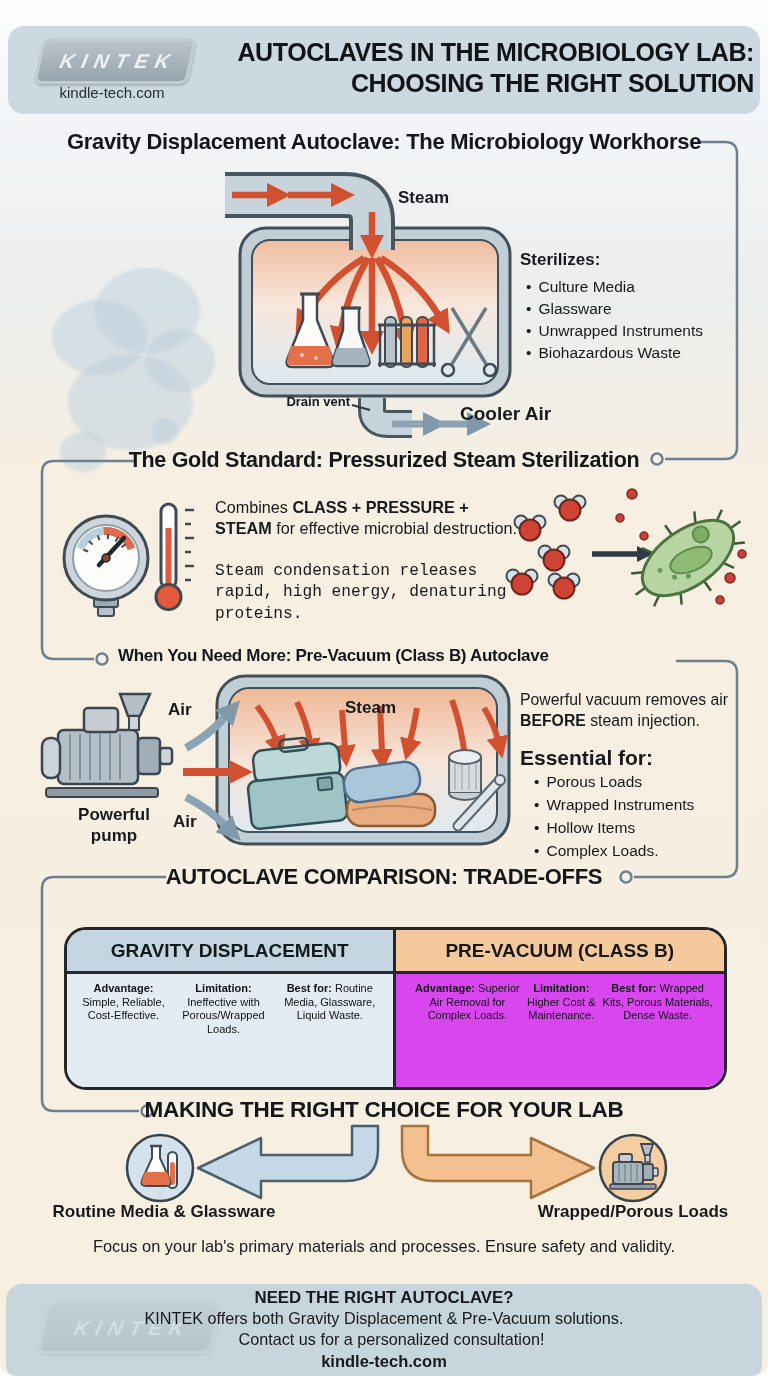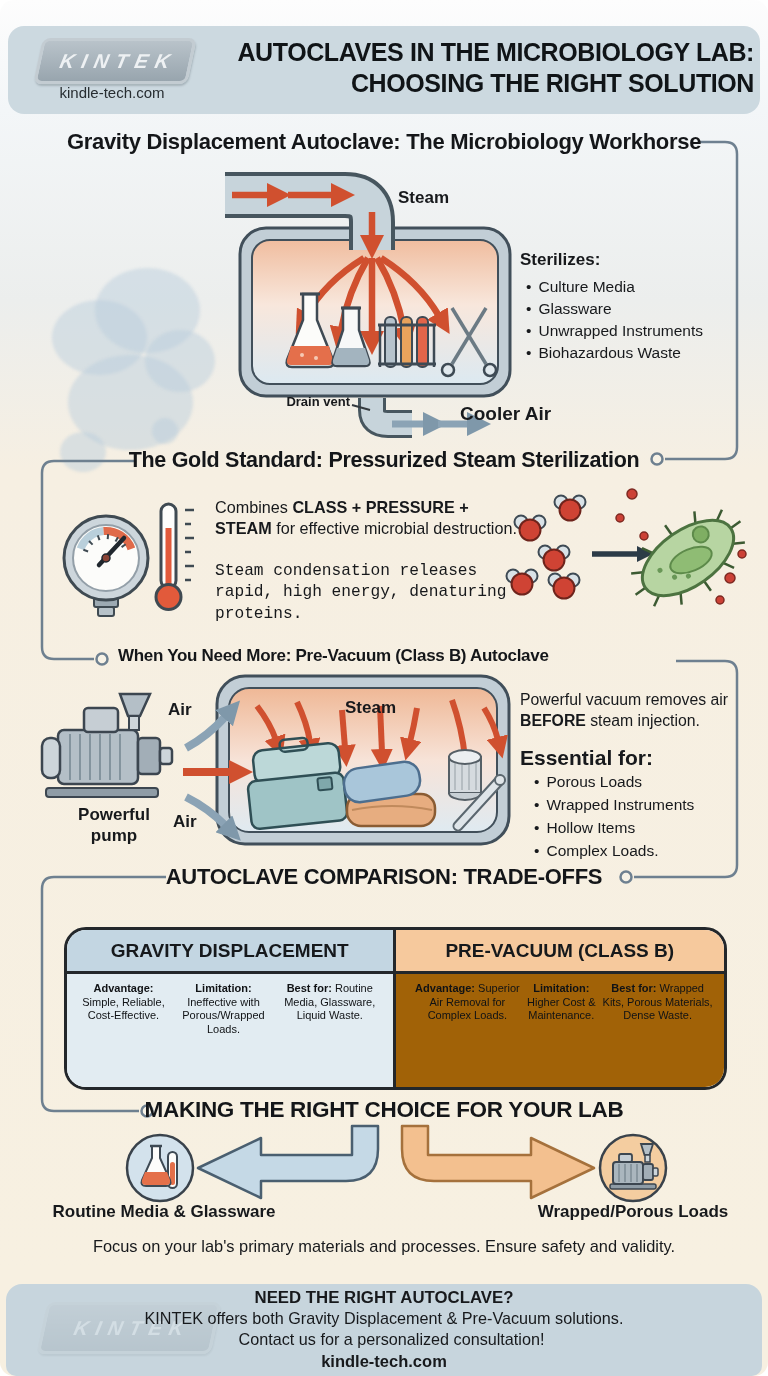--- a/index.html
+++ b/index.html
@@ -29,21 +29,21 @@
   .li .dot{margin-right:7px;}
   
   .cmp{left:64px;top:912px;width:657px;height:157px;border:3px solid #23272b;border-radius:22px;overflow:hidden;
     display:grid;grid-template-columns:1fr 1fr;grid-template-rows:44px 1fr;z-index:4;background:#fff;margin-top:15px;}
   .ch{display:flex;align-items:center;justify-content:center;font-weight:800;font-size:19px;border-bottom:3px solid #23272b;color:#16191c;}
   .ch1{background:#c3d6e2;border-right:3px solid #23272b;}
   .ch2{background:#f6c99d;}
   .cb{padding:8px 10px 9px 10px;display:flex;flex-direction:row;justify-content:space-between;
     font-size:11px;line-height:1.24;text-align:center;color:#101215;}
   .cb1{background:#e2ecf2;border-right:3px solid #23272b;}
-  .cb2{background:#a16207;padding-left:18px;}
+  .cb2{background:#d946ef;padding-left:18px;}
   
   .cloud{background:rgba(185,204,219,0.45);border-radius:50%;filter:blur(1.5px);z-index:0;}
   svg{display:block;}
 </style>
 </head>
 <body>
 
 <div class="canvas">
 
   <div class="a hdr"></div>

